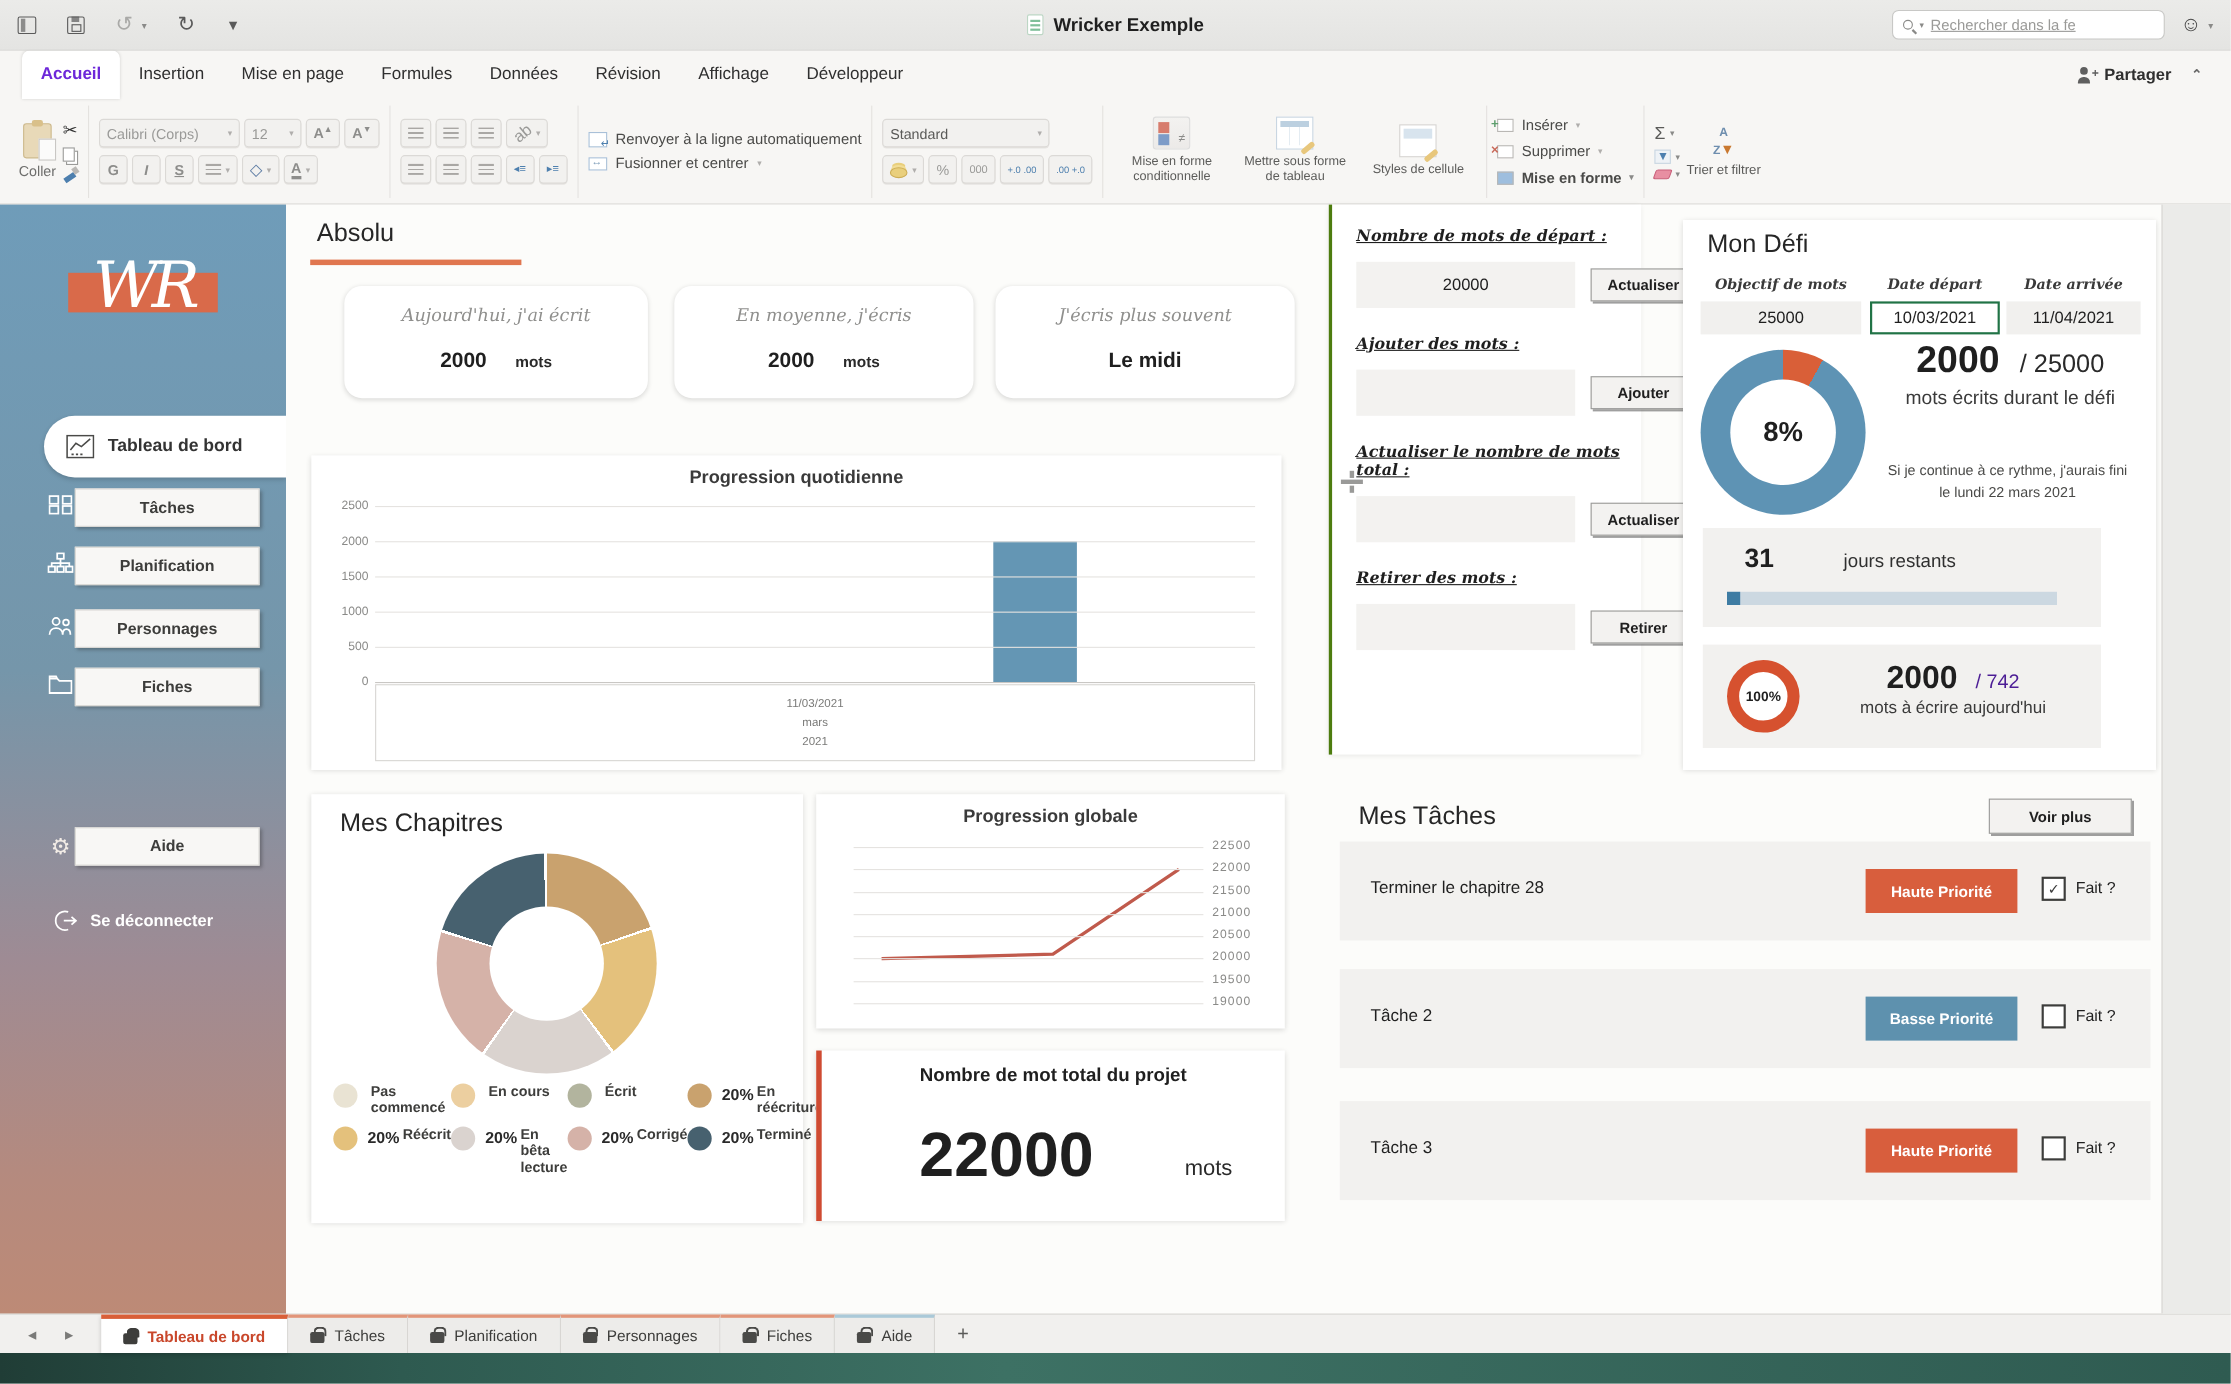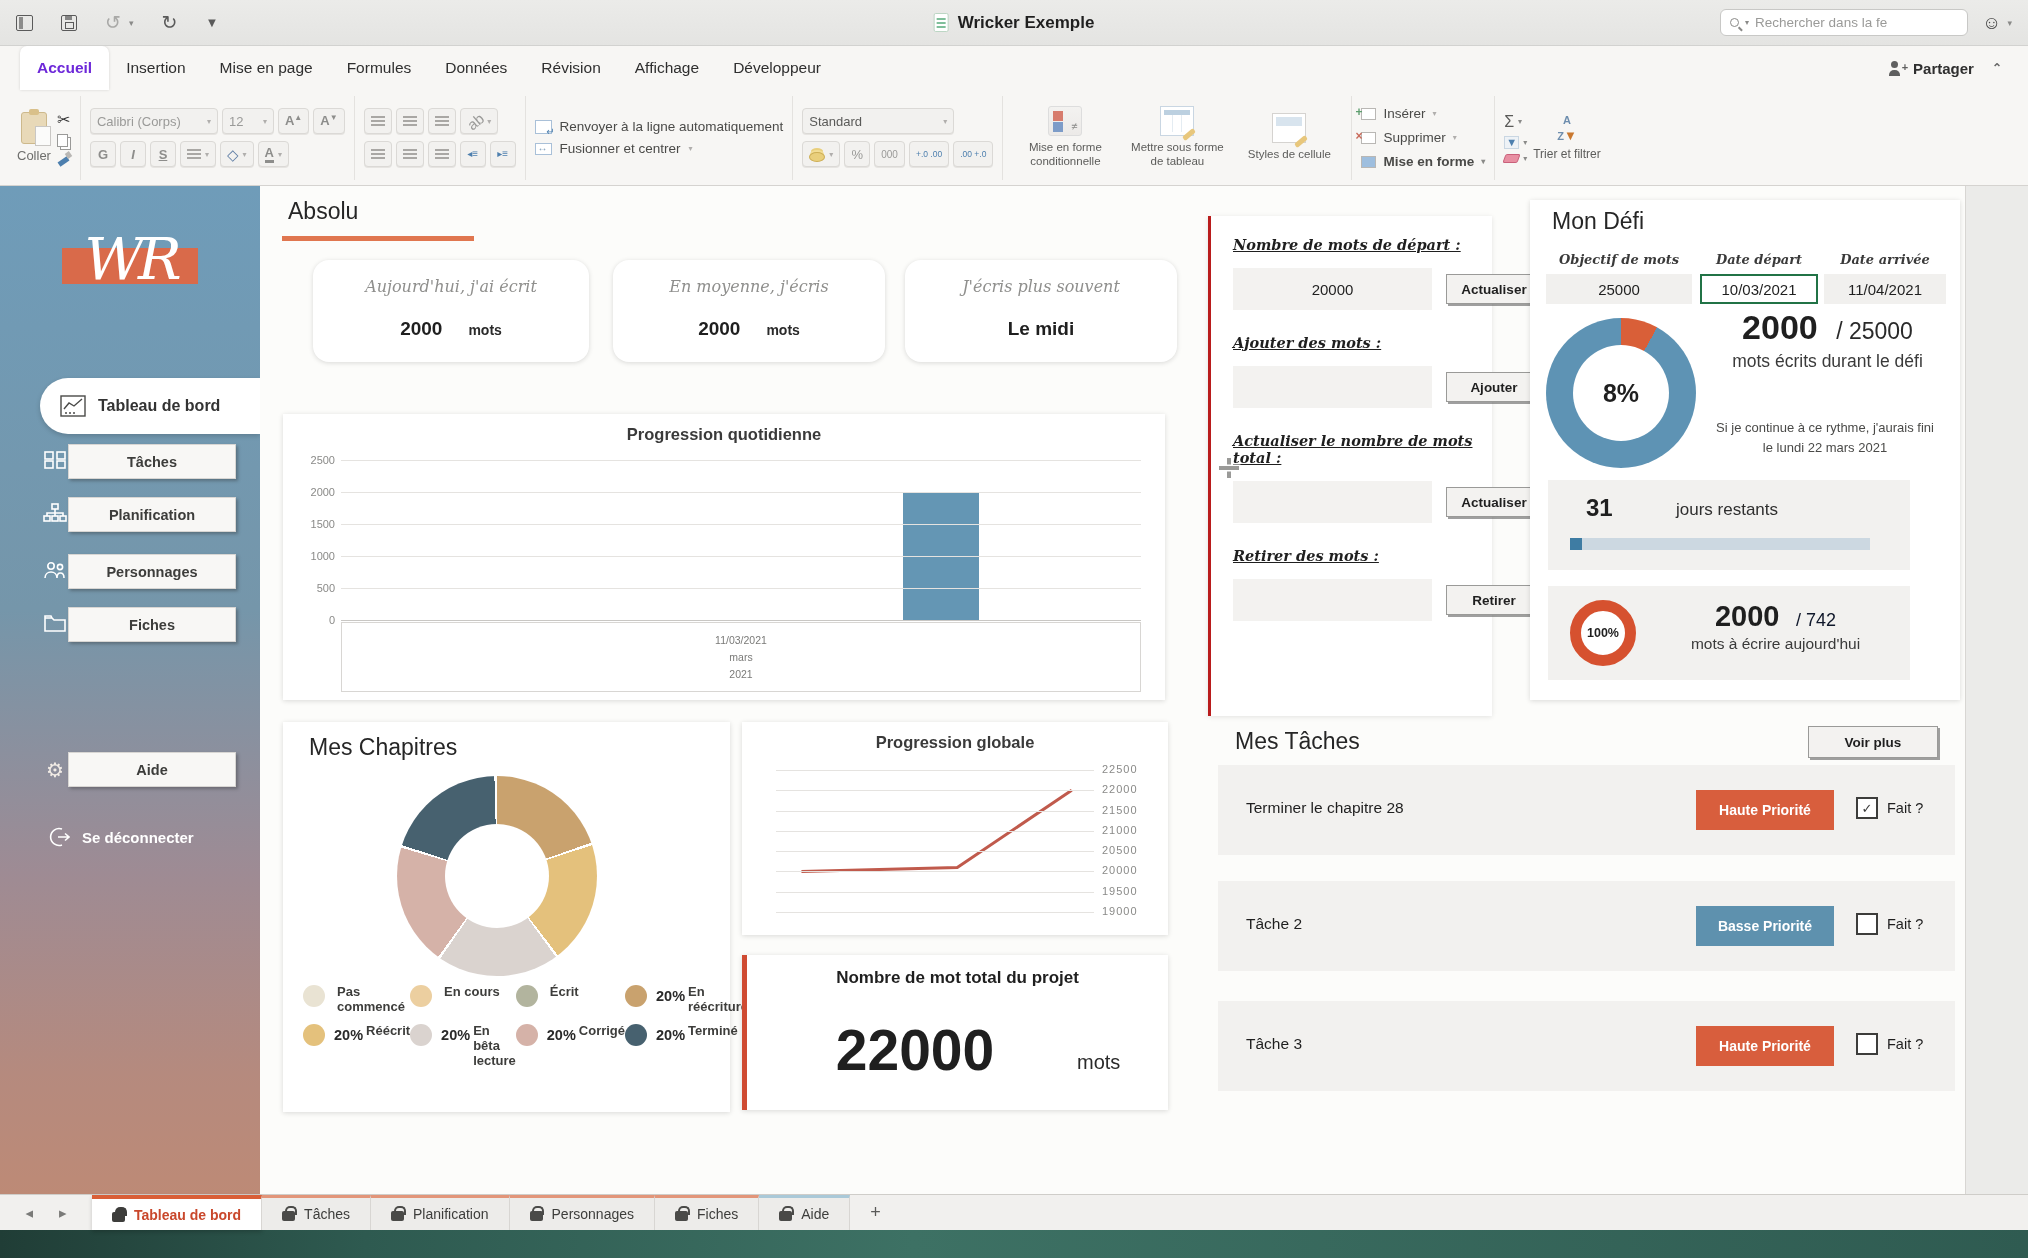--- a/index.html
+++ b/index.html
@@ -21,21 +21,21 @@
   .tb-center { position:absolute; left:50%; transform:translateX(-50%); display:flex; align-items:center; gap:9px;
     font-weight:bold; font-size:17px; color:#1f1f1f; }
   .doc-icon { width:15px; height:19px; background:#fff; border:1px solid #bcd6c4; border-radius:2px; position:relative;}
   .doc-icon::before{content:""; position:absolute; left:2px; right:2px; top:4px; height:2px; background:#7fbf9a; box-shadow:0 4px 0 #7fbf9a, 0 8px 0 #7fbf9a;}
   .tb-right { margin-left:auto; display:flex; align-items:center; gap:14px; }
   .searchbox { width:248px; height:27px; background:#fff; border:1px solid #c8c8c6; border-radius:6px;
     display:flex; align-items:center; gap:6px; padding:0 9px; color:#9a9a98; font-size:13.5px; }
   .mag { width:9px; height:9px; border:1.6px solid #8a8a88; border-radius:50%; position:relative; flex:none;}
   .mag::after{content:""; position:absolute; width:5px; height:1.6px; background:#8a8a88; transform:rotate(45deg); left:7px; top:9px;}
   .search-dd{ font-size:8px; color:#8a8a88;}
-  .search-text{ white-space:nowrap; overflow:hidden; }
+  .search-text{ white-space:nowrap; overflow:hidden;text-decoration:underline; }
   .smiley { font-size:19px; color:#4a4a4a; }
 
   
   .ribbon-tabs { height:44px; background:#f7f6f4; display:flex; align-items:stretch; padding:0 0 0 20px; }
   .rtab { display:flex; align-items:center; padding:0 17px; font-size:15.5px; color:#2f2f2f; }
   .rtab.active { background:#fff; color:#6d28d9; font-weight:bold; border-radius:7px 7px 0 0;
     box-shadow:0 0 3px rgba(0,0,0,.15); }
   .partager { margin-left:auto; display:flex; align-items:center; gap:8px; padding:0 26px; color:#2f2f2f; font-weight:bold; font-size:15px;}
   .person-ic { width:16px; height:14px; position:relative; }
   .person-ic::before{content:""; position:absolute; left:2px; top:0; width:7px; height:7px; border-radius:50%; background:#5f5f5f;}
@@ -149,21 +149,21 @@
   .daily-plot { position:absolute; left:58px; right:24px; top:46px; height:160px; }
   .gridline { position:absolute; left:0; right:0; height:1px; background:#e5e3e0; }
   .gridline .ylab { position:absolute; left:-46px; top:-6px; width:40px; text-align:right; font-size:11px; color:#8a8a88; }
   .daily-bar { position:absolute; bottom:0; left:calc(75% - 38px); width:76px; }
   .cat-box { position:absolute; left:58px; right:24px; top:208px; height:70px; border:1px solid #d8d6d3; display:flex; }
   .cat-cell { flex:1; display:flex; flex-direction:column; align-items:center; justify-content:center; gap:5px;
     font-size:10.5px; color:#7a7a78; }
   .cat-cell + .cat-cell { border-left:1px solid #d8d6d3; }
 
   
-  .word-panel { left:948px; top:30px; width:284px; height:500px; background:#fff; border-left:3px solid #b91c1c;
+  .word-panel { left:948px; top:0; width:284px; height:500px; background:#fff; border-left:3px solid #4d7c0f;
     position:absolute; padding:14px 18px 0 22px; box-shadow:0 1px 5px rgba(0,0,0,.10);}
   .wp-label { font-family:"DejaVu Serif", serif; font-style:italic; font-weight:bold; font-size:14.5px; color:#1f1f1f;
     text-decoration:underline; margin-top:24px; }
   .wp-label:first-child { margin-top:6px; }
   .wp-row { display:flex; align-items:center; gap:14px; margin-top:15px; }
   .wp-input { flex:1; height:42px; background:#f3f2f0; border:none; text-align:center; font-size:15px; color:#1f1f1f;
     font-family:"Liberation Sans", sans-serif; }
   .wp-row .btn3d { width:96px; height:30px; flex:none; }
   .cell-cursor { position:absolute; left:8px; top:242px; width:20px; height:20px; }
   .cell-cursor::before, .cell-cursor::after { content:""; position:absolute; background:#9a9a98; box-shadow:0 0 0 1.5px #fff; }
@@ -192,21 +192,21 @@
   .days-num { position:absolute; left:38px; top:14px; font-weight:bold; font-size:24px; color:#1f1f1f;}
   .days-lbl { position:absolute; left:128px; top:20px; font-size:17px; color:#2f2f2f;}
   .days-bar { position:absolute; left:22px; top:58px; width:300px; height:12px; }
   .days-bar-fill { height:100%; }
   .today-card { position:absolute; left:18px; top:386px; width:362px; height:94px; background:#f2f1ef; }
   .today-donut { position:absolute; left:22px; top:14px; width:66px; height:66px; border-radius:50%;
     border:11px solid #d6512f; background:#fff; display:flex; align-items:center; justify-content:center;
     font-weight:bold; font-size:12.5px; color:#1f1f1f;}
   .today-texts { position:absolute; left:110px; top:14px; width:235px; text-align:center;}
   .today-val { font-weight:bold; font-size:29px; color:#1f1f1f;}
-  .today-goal { font-size:18px; color:#0f172a; margin-left:12px;}
+  .today-goal { font-size:18px; color:#4c1d95; margin-left:12px;}
   .today-cap { font-size:15.5px; color:#3a3a3a; margin-top:2px;}
 
   
   .chap-card { left:23px; top:536px; width:447px; height:390px; }
   .chap-title { position:absolute; left:26px; top:12px; }
   .chap-donut { position:absolute; left:114px; top:54px; width:200px; height:200px; }
   .chap-donut .donut-hole { width:104px; height:104px; }
   .legend { position:absolute; left:20px; top:262px; right:12px; display:grid; grid-template-columns:1fr 1.15fr 1fr 1.1fr; row-gap:9px;}
   .lg-item { display:flex; gap:3px; }
   .lg-top { display:flex; align-items:center; gap:9px; height:24px;}

